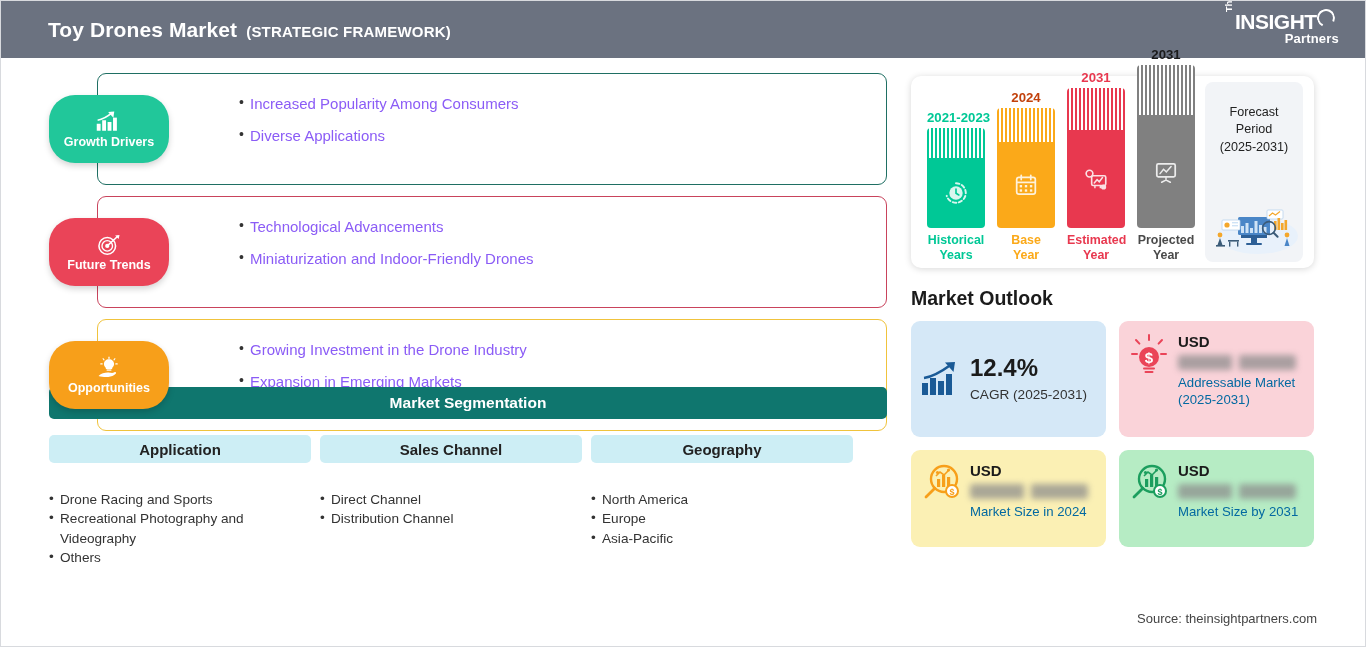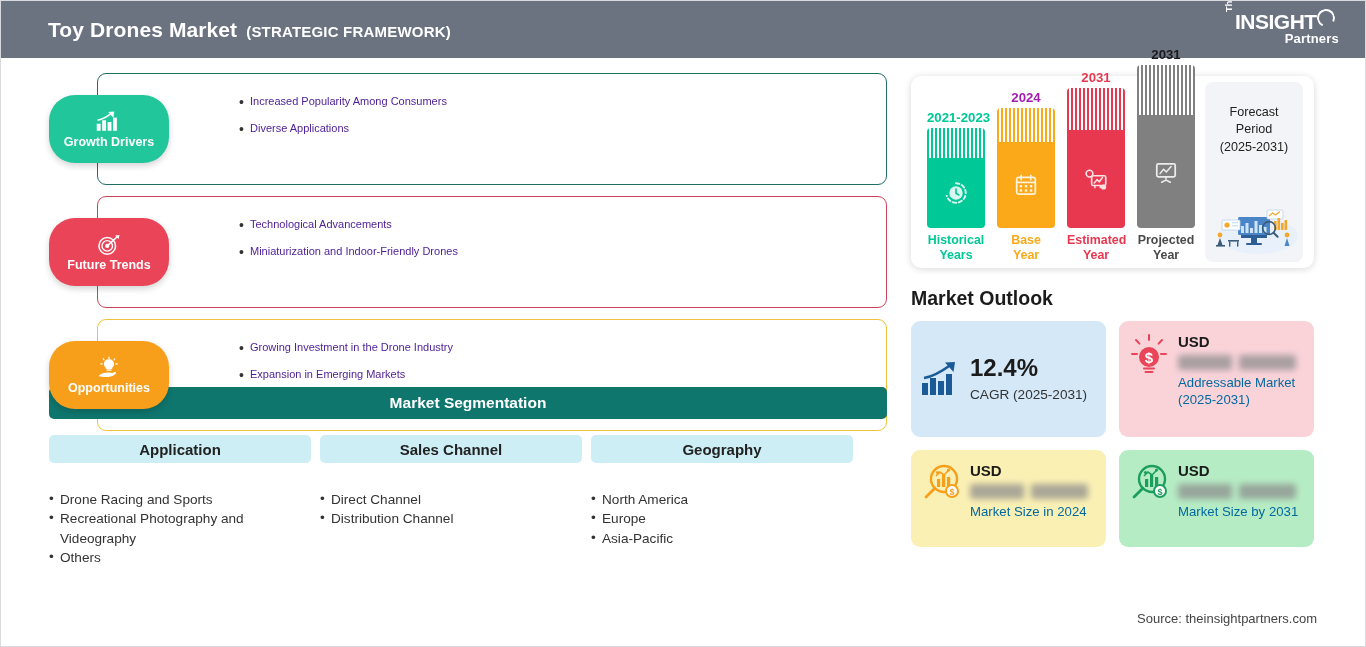--- a/index.html
+++ b/index.html
@@ -98,21 +98,21 @@
     font-size: 12.5px; font-weight: bold; color: #fff;
     margin-top: 1px; white-space: nowrap;
   }
   .badge-icon { width: 28px; height: 24px; display: block; }
 
   .bullets {
     position: absolute; left: 190px; top: 22px;
     width: 640px;
   }
   .bullet {
-    font-size: 11px; color: #4c1d95;
+    font-size: 15px; color: #8b5cf6;
     line-height: 1.25; margin-bottom: 13px;
     position: relative; padding-left: 11px;
   }
   .bullet:before {
     content: "\2022";
     position: absolute; left: 0; top: -1px;
     font-size: 14px; color: #333;
   }
 
   
@@ -355,21 +355,21 @@
               </svg>
             </div>
           </div>
           <div class="bar-label" id="l0" style="color: rgb(0, 200, 150);">
             <span>Historical</span><br>
             <span>Years</span>
           </div>
         </div>
 
         <div class="bar-unit">
-          <div class="bar-year" id="y1" style="color: #a21caf;">2024</div>
+          <div class="bar-year" id="y1" style="color: #c2410c;">2024</div>
           <div class="bar" id="b1" style="height: 120px;">
             <div class="bar-stripes" id="s1" style="height: 34px; background: repeating-linear-gradient(90deg, rgb(251, 169, 25) 0px, rgb(251, 169, 25) 2px, rgb(255, 255, 255) 2px, rgb(255, 255, 255) 4px);"></div>
             <div class="bar-solid" id="f1" style="background: rgb(251, 169, 25);">
               <svg class="bar-icon" viewBox="0 0 24 24">
                 <rect x="3.4" y="5" width="17.2" height="15.4" rx="2" stroke="#fff" stroke-width="1.6" fill="none"></rect>
                 <path d="M3.4 9.6 h17.2" stroke="#fff" stroke-width="1.6"></path>
                 <path d="M7.6 3 v4 M16.4 3 v4" stroke="#fff" stroke-width="1.6" stroke-linecap="round"></path>
                 <g fill="#fff">
                   <rect x="6.2" y="12" width="2.2" height="2.2"></rect>
                     <rect x="10.9" y="12" width="2.2" height="2.2"></rect>

